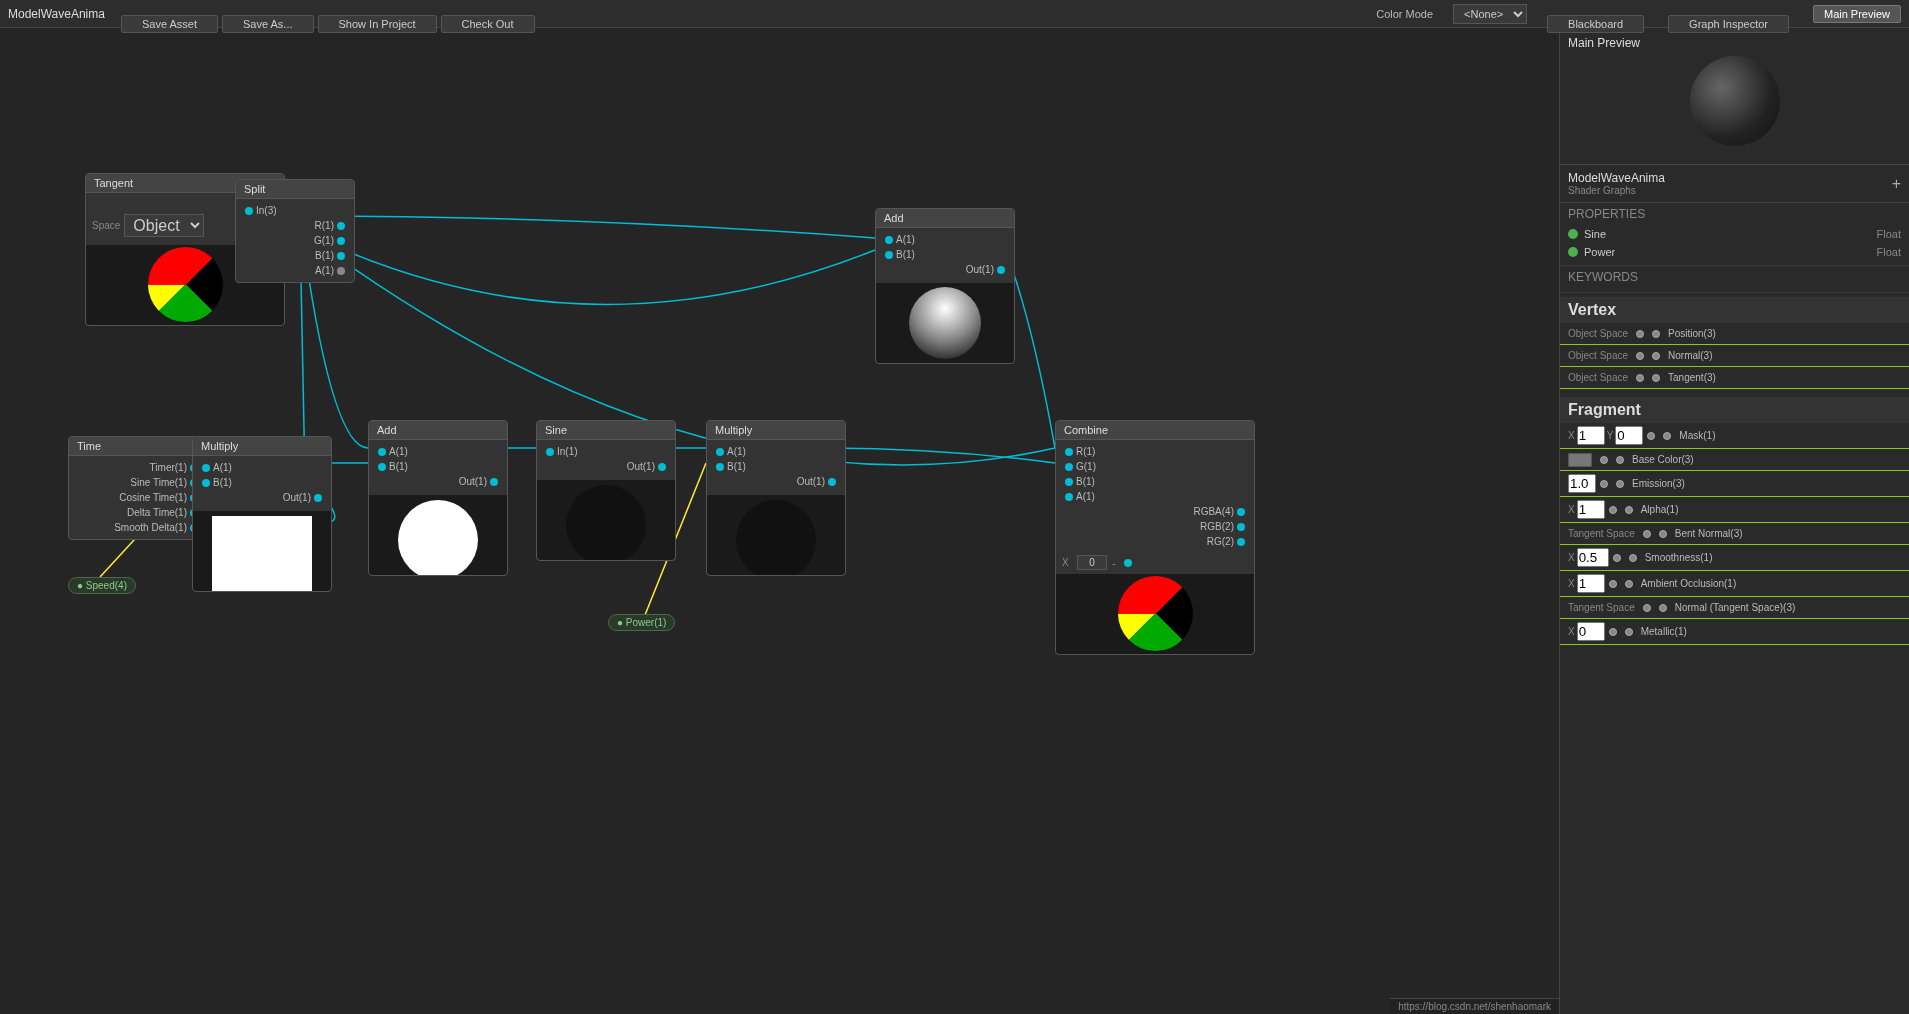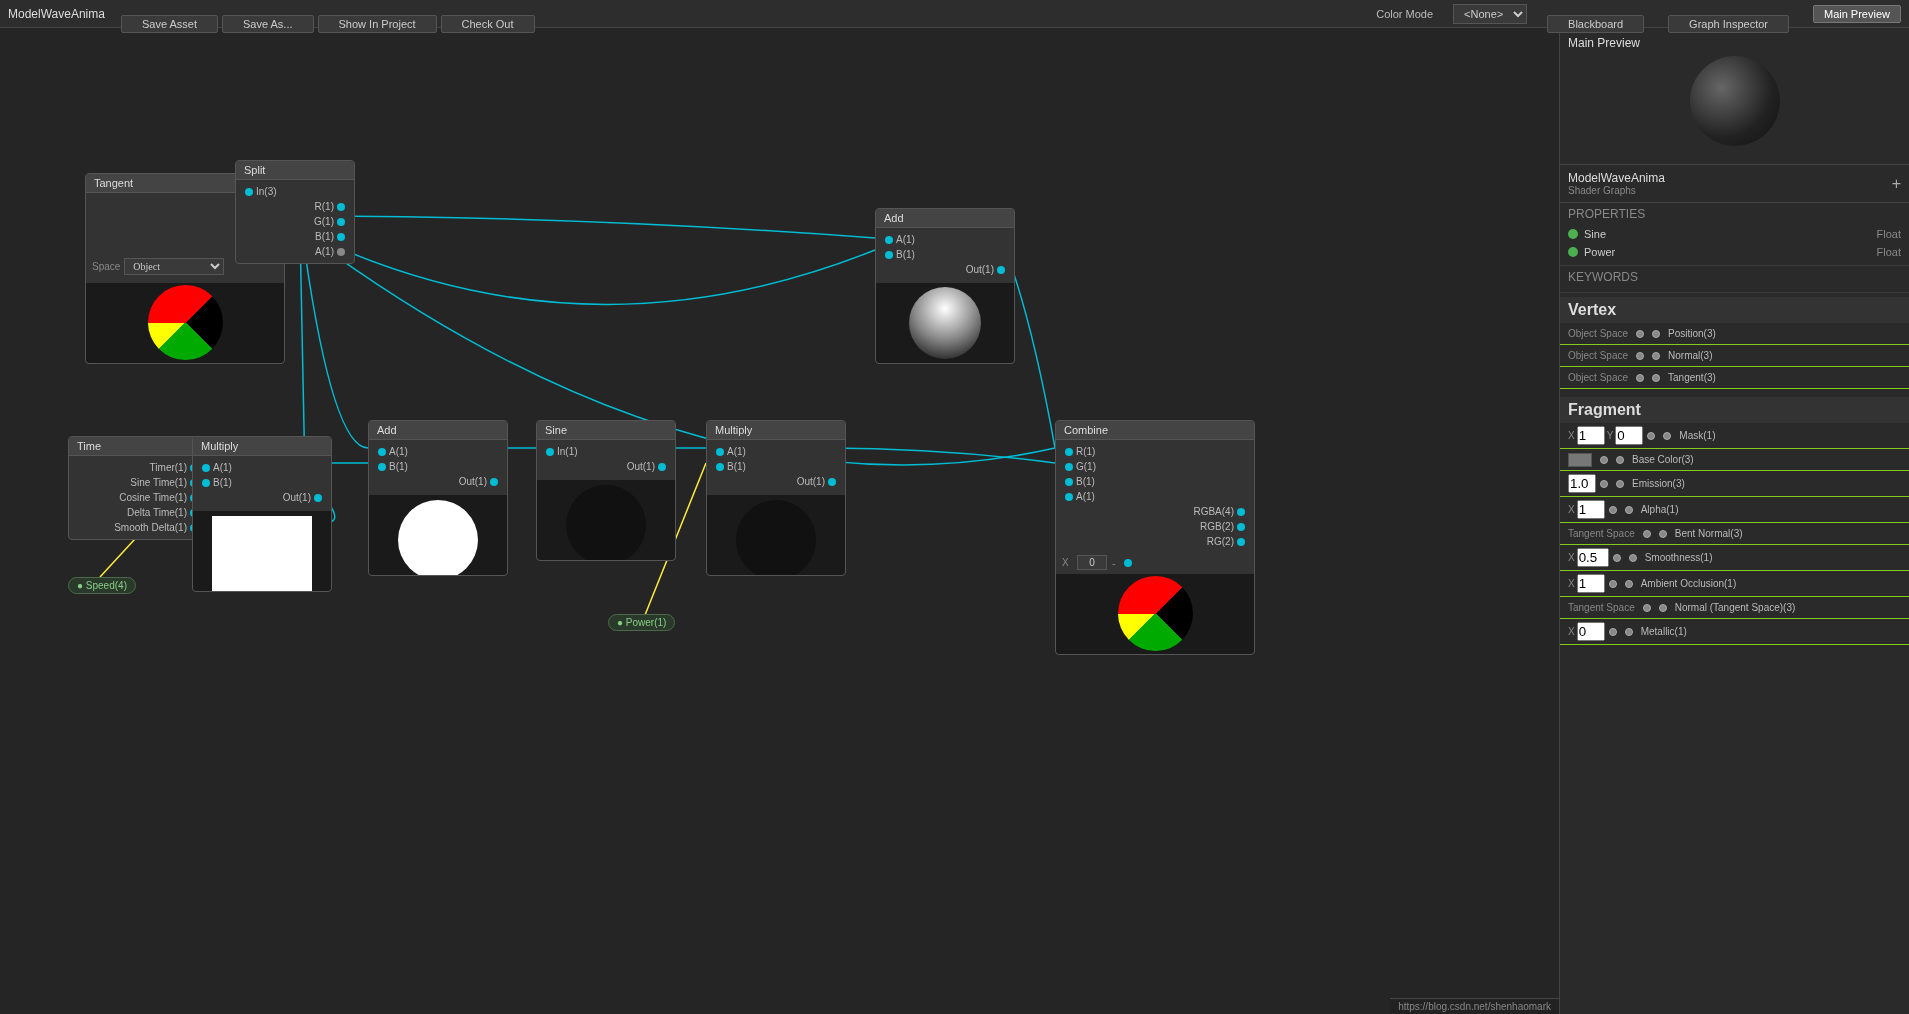--- a/index.html
+++ b/index.html
@@ -287,24 +287,23 @@
       color: #888;
       font-size: 10px;
       margin-right: 4px;
     }
 
     
     .node-dropdown {
       background: #3a3a3a;
       border: 1px solid #555;
       color: #ccc;
-      font-size: 10px;
+      font-size: 16px;
       padding: 1px 4px;
-      width: 100px;
-      font-family: Liberation Serif, serif;
+      width: 80px;
     }
 
     
     #status-bar {
       position: absolute;
       bottom: 0;
       right: 0;
       background: #222;
       padding: 2px 8px;
       font-size: 10px;
@@ -393,33 +392,33 @@
 
     <div class="node" style="left:85px; top:145px; width:200px;">
       <div class="node-header">
         <span>Tangent</span>
       </div>
       <div class="node-body">
         <div class="node-port output">
           <span>Out(3)</span>
           <span class="port-dot cyan"></span>
         </div>
-        <div style="padding: 2px 6px; display:flex; align-items:center; gap:4px;margin-top:44px;">
+        <div style="padding: 2px 6px; display:flex; align-items:center; gap:4px;">
           <span style="color:#888; font-size:10px;">Space</span>
           <select class="node-dropdown">
             <option>Object</option>
           </select>
         </div>
       </div>
       <div class="node-preview">
         <div class="colorwheel-preview" style="width:75px;height:75px;margin:2px auto;"></div>
       </div>
     </div>
 
-    <div class="node" style="left:235px; top:132px; width:110px;">
+    <div class="node" style="left:235px; top:151px; width:110px;">
       <div class="node-header">
         <span>Split</span>
       </div>
       <div class="node-body">
         <div class="node-port">
           <span class="port-dot cyan"></span>
           <span>In(3)</span>
         </div>
         <div class="node-port output">
           <span>R(1)</span>

